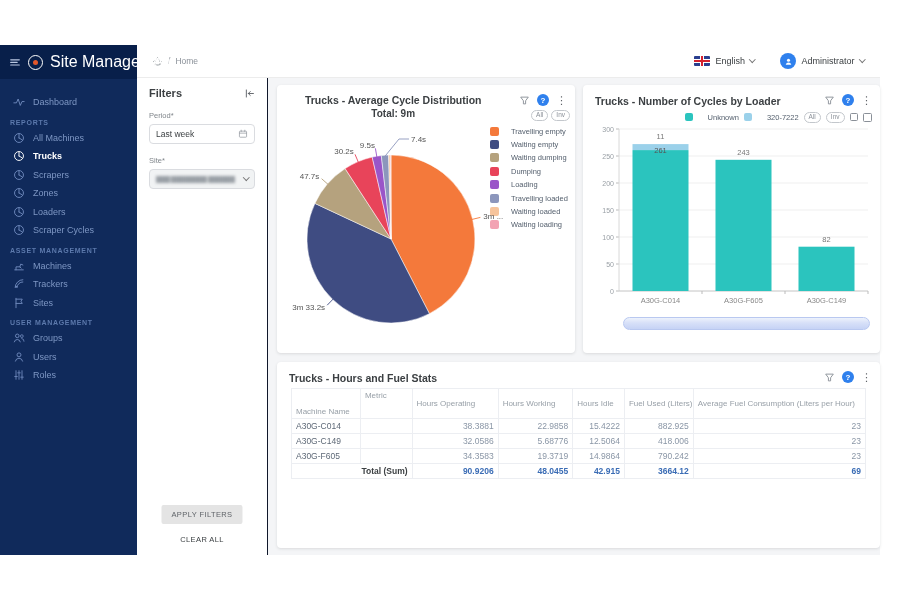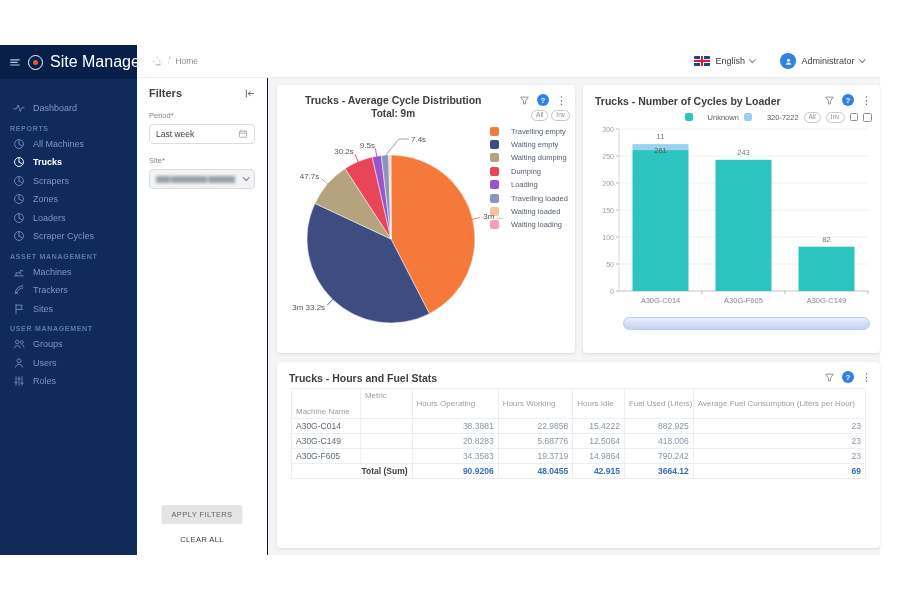--- a/index.html
+++ b/index.html
@@ -5,21 +5,21 @@
 *{margin:0;padding:0;box-sizing:border-box}
 html,body{width:900px;height:600px;background:#fff;font-family:"Liberation Sans",sans-serif;overflow:hidden;position:relative}
 .app{position:absolute;left:0;top:45px;width:880px;height:510px;background:#F4F5F7}
 
 .sidebar{position:absolute;left:0;top:0;width:137px;height:100%;background:#102A5B;color:#7E97C4;z-index:3}
 .sidebar-head{height:34px;display:flex;align-items:center;gap:7px;padding:0 9px;background:#081F4A}
 .menu-btn{display:flex;cursor:pointer}
 .logo{width:15px;height:15px;border:1.6px solid #fff;border-radius:50%;display:flex;align-items:center;justify-content:center;flex:none}
 .logo i{width:5px;height:5px;background:#E4582B;border-radius:50%}
 .brand{font-size:16px;font-weight:normal;color:#fff;white-space:nowrap}
-.nav{padding-top:20px}
+.nav{padding-top:14px}
 .section-title{font-size:7px;letter-spacing:.7px;color:#5C79AC;padding:7px 0 3px 10px;font-weight:bold}
 .nav-item{height:18.5px;display:flex;align-items:center;gap:7px;padding-left:13px;font-size:9px;cursor:pointer}
 .nav-item .nav-ico{width:13px;display:flex;color:#6F89BC}
 .nav-item.active{color:#fff;font-weight:bold}
 .nav-item.active .nav-ico{color:#fff}
 
 .topbar{position:absolute;left:137px;top:0;right:0;height:33px;background:#fff;border-bottom:1px solid #ECECEC;display:flex;align-items:center;justify-content:space-between;padding:0 16px 0 15px;z-index:2}
 .crumbs{display:flex;align-items:center;gap:5px;font-size:8.5px;color:#8A9098}
 .tb-right{display:flex;align-items:center;gap:26px}
 .tb-group{display:flex;align-items:center;gap:5px;font-size:9px;color:#3C4043;cursor:pointer}
@@ -460,21 +460,21 @@
             <td></td>
             <td class="num">38.3881</td>
             <td class="num">22.9858</td>
             <td class="num">15.4222</td>
             <td class="num">882.925</td>
             <td class="num">23</td>
           </tr>
           <tr>
             <td class="name">A30G-C149</td>
             <td></td>
-            <td class="num">20.8283</td>
+            <td class="num">32.0586</td>
             <td class="num">5.68776</td>
             <td class="num">12.5064</td>
             <td class="num">418.006</td>
             <td class="num">23</td>
           </tr>
           <tr>
             <td class="name">A30G-F605</td>
             <td></td>
             <td class="num">34.3583</td>
             <td class="num">19.3719</td>

